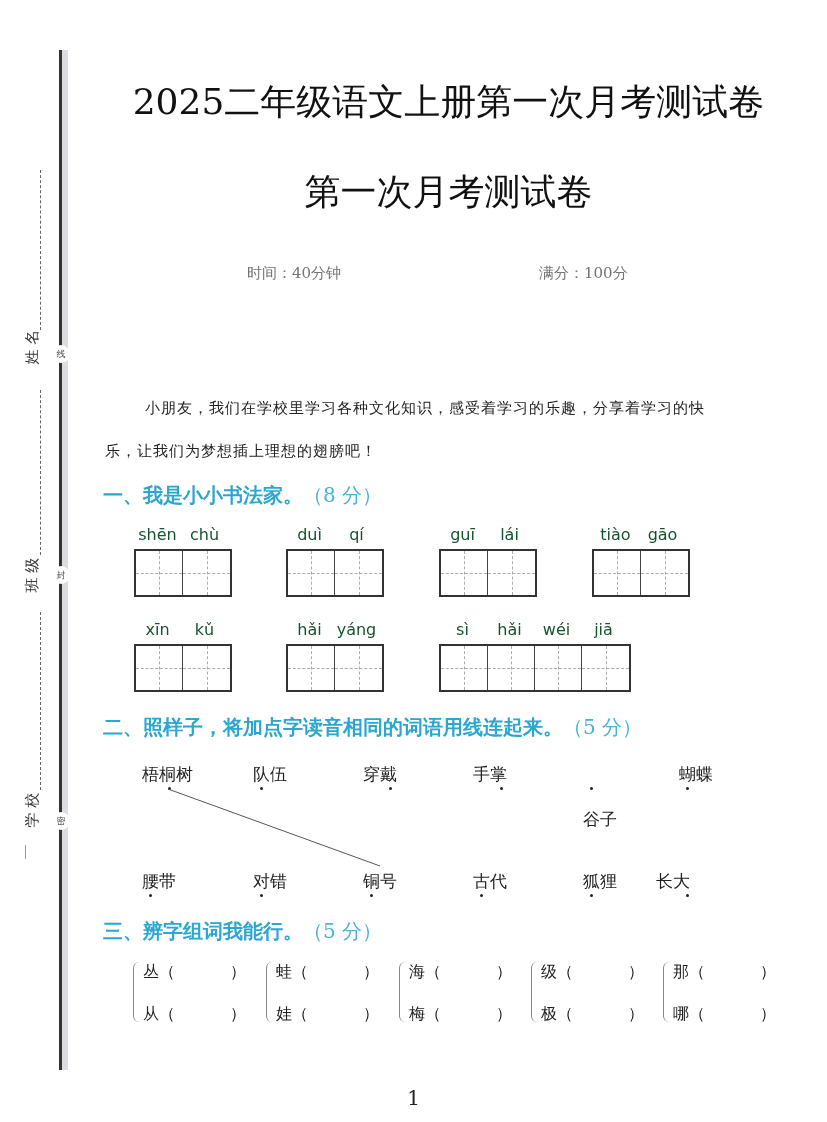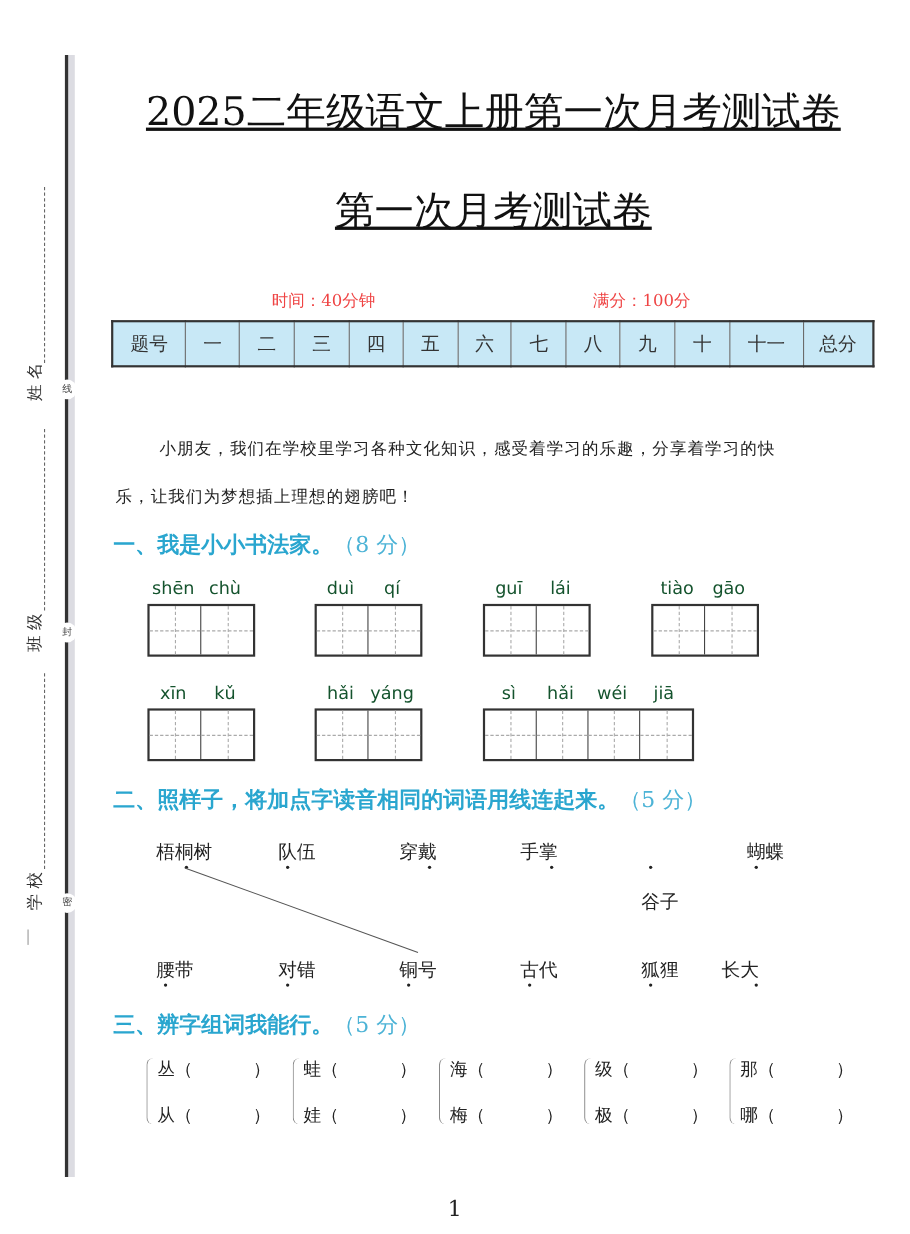--- a/index.html
+++ b/index.html
@@ -9,25 +9,25 @@
   
   .bind-line-dark { position: absolute; left: 59px; top: 50px; width: 3px; height: 1020px; background: #333; }
   .bind-line-light { position: absolute; left: 62px; top: 50px; width: 6px; height: 1020px; background: #dcdce2; }
   .bind-mark { position: absolute; left: 52px; width: 18px; height: 18px; border-radius: 50%; background: #fff;
     font-size: 9px; line-height: 18px; text-align: center; color: #444; font-family: "DejaVu Sans", sans-serif; }
   .dash-v { position: absolute; left: 40px; width: 0; border-left: 1px dashed #666; }
   .side-label { position: absolute; left: 22px; width: 20px; font-size: 15px; color: #333;
     font-family: "DejaVu Sans", sans-serif; transform: rotate(-90deg); transform-origin: center; white-space: nowrap; text-align: center; }
   .solid-v { position: absolute; left: 25px; top: 845px; width: 1px; height: 14px; background: #999; }
 
-  .title { position: absolute; left: 70px; width: 757px; text-align: center; color: #111; font-family: "DejaVu Serif", serif; text-decoration: underline; }
+  .title { position: absolute; left: 70px; width: 757px; text-align: center; color: #111; font-family: "DejaVu Serif", serif; }
   .title-1 { top: 78px; font-size: 36px; letter-spacing: 0px; }
   .title-2 { top: 168px; font-size: 36px; }
 
-  .info { position: absolute; top: 264px; font-size: 15px; color: #ef4444; }
+  .info { position: absolute; top: 264px; font-size: 15px; color: #737373; }
   .info-time { left: 247px; }
   .info-score { left: 539px; }
 
   table.score { position: absolute; left: 101px; top: 291px; width: 694px; border-collapse: collapse; font-size: 17px; }
   table.score td { border: 1px solid #555; text-align: center; height: 41px; color: #333; }
   table.score tr.head td { background: #c8e8f6; }
   table.score tr.head td, table.score tr.body td { border-color: #6b6b6b; }
   table.score { border: 2px solid #333; }
 
   .intro { position: absolute; left: 105px; width: 700px; font-size: 15px; line-height: 43px; color: #222; letter-spacing: 1px; }
@@ -74,35 +74,20 @@
 <div class="solid-v"></div>
 
 <div class="title title-1">2025二年级语文上册第一次月考测试卷</div>
 <div class="title title-2">第一次月考测试卷</div>
 
 <div class="info info-time">时间：40分钟</div>
 <div class="info info-score">满分：100分</div>
 
 <table class="score">
   <tbody>
-      <tr class="head">
-    <td style="width:67px">题号</td>
-    <td style="width:49px">一</td>
-    <td style="width:50px">二</td>
-    <td style="width:50px">三</td>
-    <td style="width:49px">四</td>
-    <td style="width:50px">五</td>
-    <td style="width:49px">六</td>
-    <td style="width:50px">七</td>
-    <td style="width:49px">八</td>
-    <td style="width:50px">九</td>
-    <td style="width:50px">十</td>
-    <td style="width:67px">十一</td>
-    <td style="width:64px">总分</td>
-  </tr>
 </tbody>
   </table>
 
 <div class="intro intro-1">小朋友，我们在学校里学习各种文化知识，感受着学习的乐趣，分享着学习的快</div>
 <div class="intro intro-2">乐，让我们为梦想插上理想的翅膀吧！</div>
 
 <div class="section-title" style="top:482px">
   <span>一、我是小小书法家。</span><span class="pts">（8 分）</span>
 </div>
 

